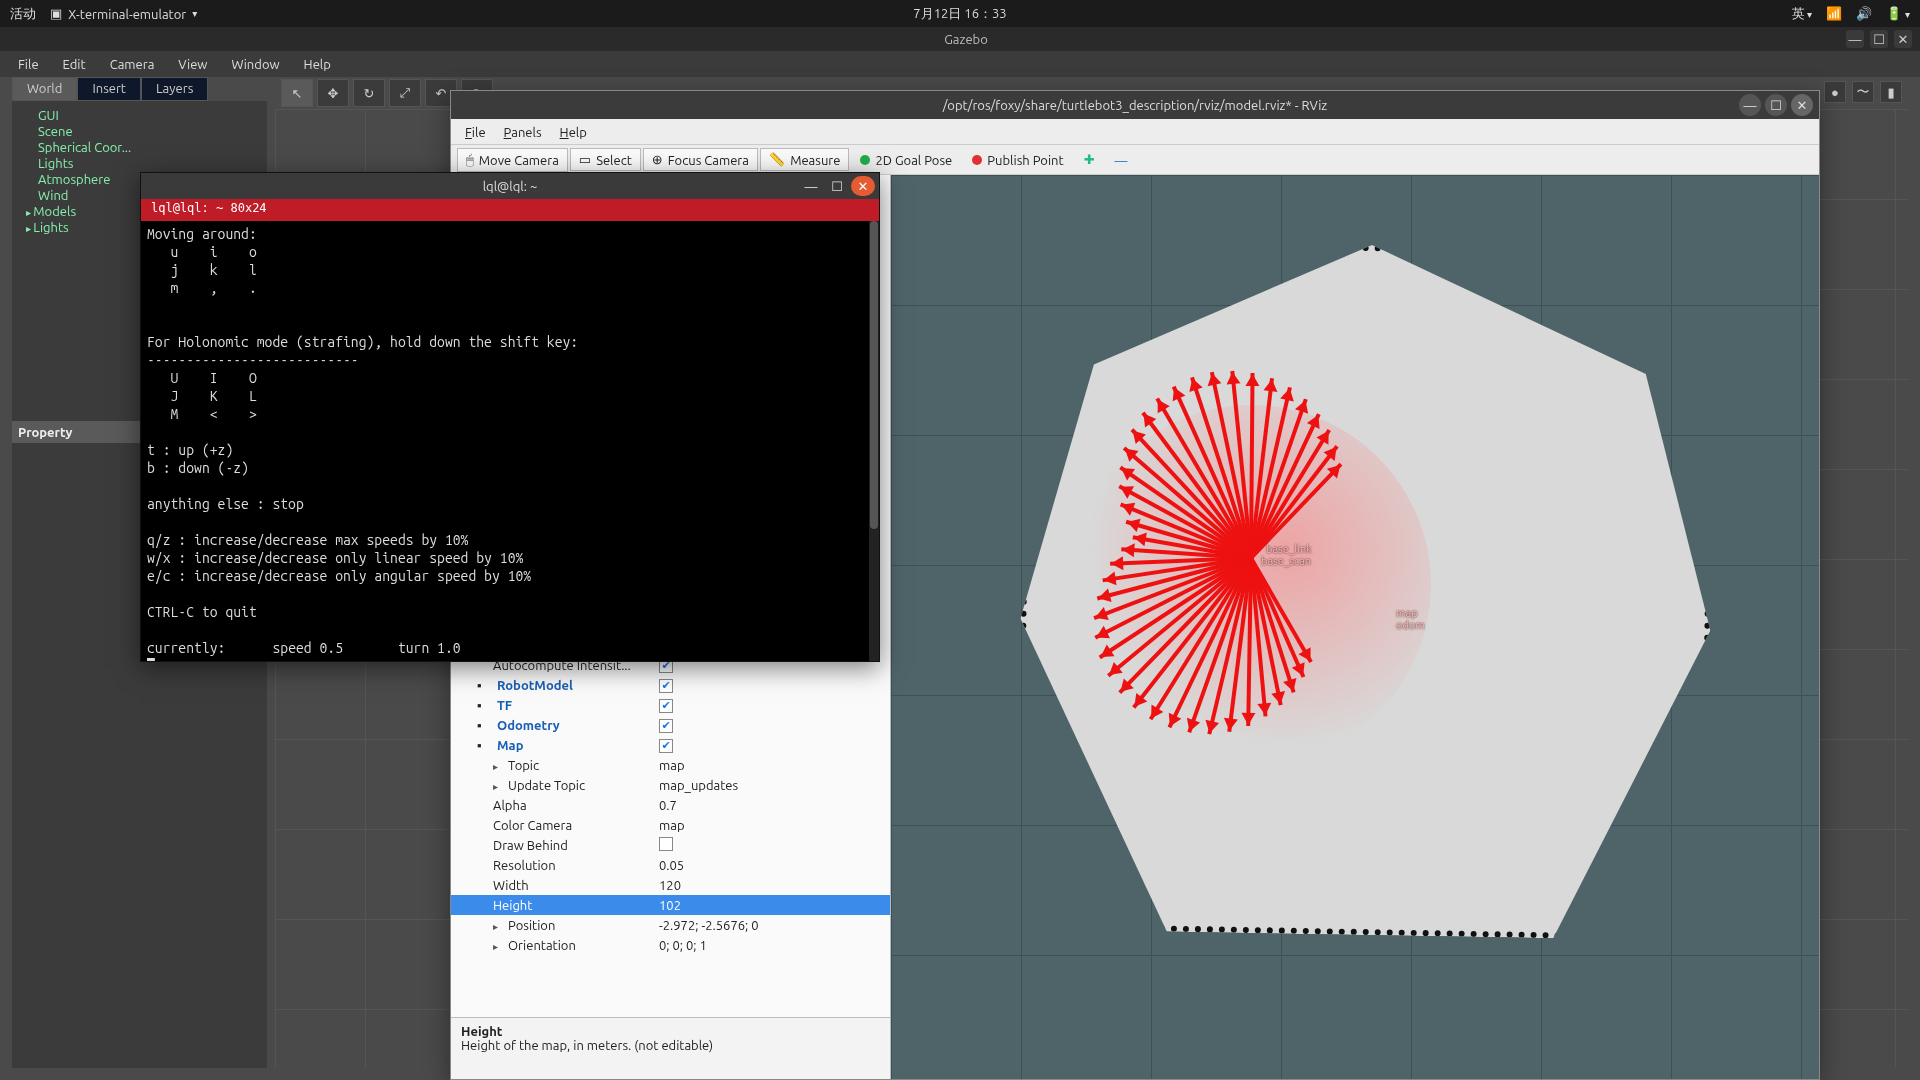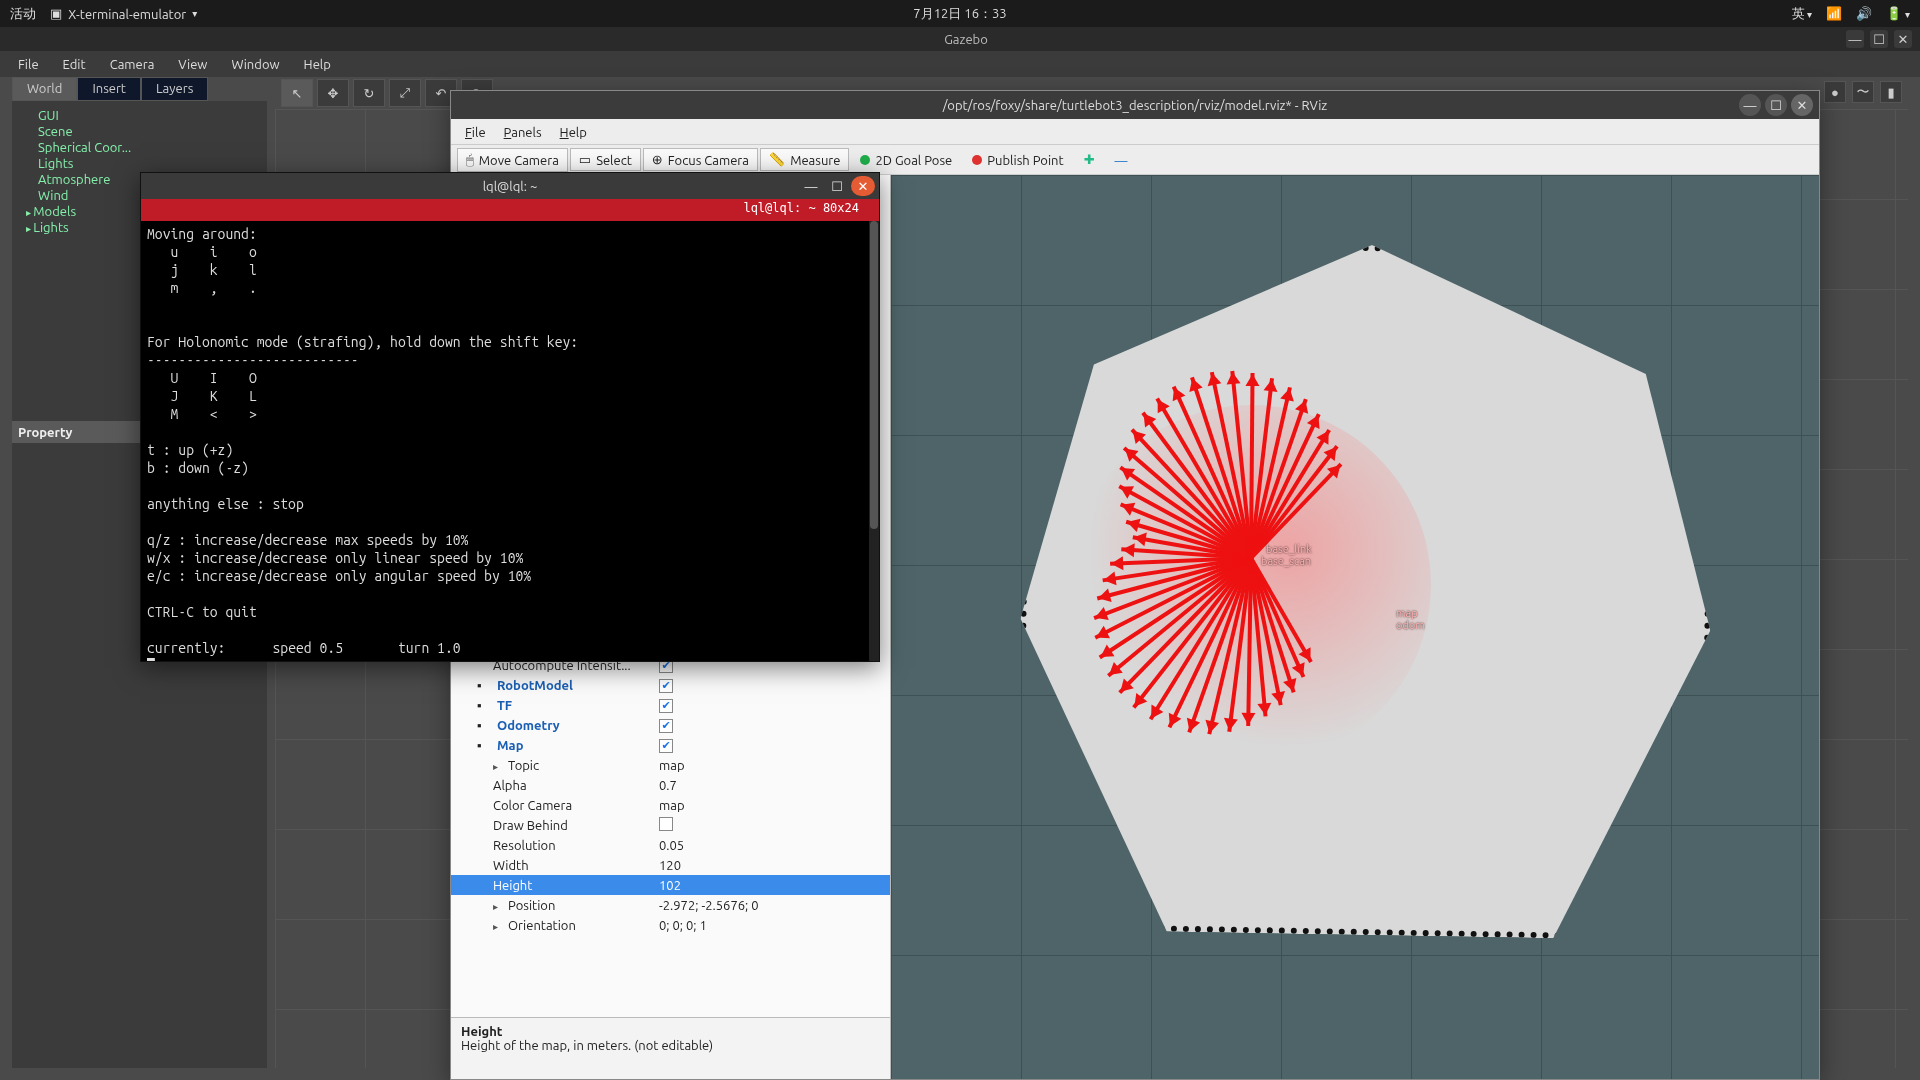--- a/index.html
+++ b/index.html
@@ -82,21 +82,21 @@
 .rviz-scan .ray { position: absolute; left: 50%; top: 42%; width: 180px; height: 4px; background: #e11; transform-origin: 0 50%; }
 .rviz-scan .ray::after { content:""; position:absolute; right:-6px; top:-5px; border:7px solid transparent; border-left:12px solid #e11; }
 .rviz-label { position: absolute; color: #ffb0b0; font-size: 11px; text-shadow: 0 0 2px #000; }
 
 
 .term { position: absolute; top: 172px; left: 140px; width: 740px; height: 490px; background: #2b2b2b; border: 1px solid #111; box-shadow: 0 6px 24px rgba(0,0,0,.5); }
 .term-title { height: 26px; background: #3a3a3a; display: flex; align-items: center; justify-content: center; color: #ddd; position: relative; }
 .term-title .btns { position: absolute; right: 4px; display: flex; gap: 2px; }
 .term-title .btns span { width: 24px; height: 20px; display: inline-flex; align-items: center; justify-content: center; cursor: pointer; color:#ddd;}
 .term-title .btns .close { background: #e55b33; border-radius: 10px; color:#fff;}
-.term-tab { height: 22px; background: #c01c28; color: #fff; padding: 2px 20px; font-family: monospace; font-size: 12px; text-align: right; }
+.term-tab { height: 22px; background: #c01c28; color: #fff; padding: 2px 10px; font-family: monospace; font-size: 12px; }
 .term-body { position: absolute; top: 48px; left: 0; right: 0; bottom: 0; background: #000; color: #ddd; font-family: "Ubuntu Mono","DejaVu Sans Mono",monospace; font-size: 14px; line-height: 18px; padding: 4px 6px; white-space: pre; overflow: hidden; }
 .term-scroll { position: absolute; right: 0; top: 48px; bottom: 0; width: 10px; background: #222; }
 .term-scroll .thumb { position: absolute; left: 1px; right: 1px; top: 0; height: 70%; background: #555; border-radius: 4px; }
 
 
 .rviz-right-icons { position: absolute; right: 6px; top: -28px; display: flex; gap: 6px; }
 .rviz-right-icons span { width: 22px; height: 22px; background: #3a3a3a; border: 1px solid #555; display:inline-flex;align-items:center;justify-content:center;color:#ccc; }
 
 .indent1 { padding-left: 18px; }
 .indent2 { padding-left: 34px; }
@@ -252,20 +252,27 @@
               <span class="blue">Map</span>
             </div>
             <div class="v"><span class="cb">✔</span></div>
           </div>
           <div class="rviz-row">
             <div class="k indent2">
               <span class="caret"></span>
               <span>Topic</span>
             </div>
             <div class="v"><span>map</span></div>
+          </div>
+          <div class="rviz-row">
+            <div class="k indent2">
+              <span class="caret"></span>
+              <span>Update Topic</span>
+            </div>
+            <div class="v"><span>map_updates</span></div>
           </div>
           <div class="rviz-row">
             <div class="k indent2">
               <span>Alpha</span>
             </div>
             <div class="v"><span>0.7</span></div>
           </div>
           <div class="rviz-row">
             <div class="k indent2">
               <span>Color Camera</span>

